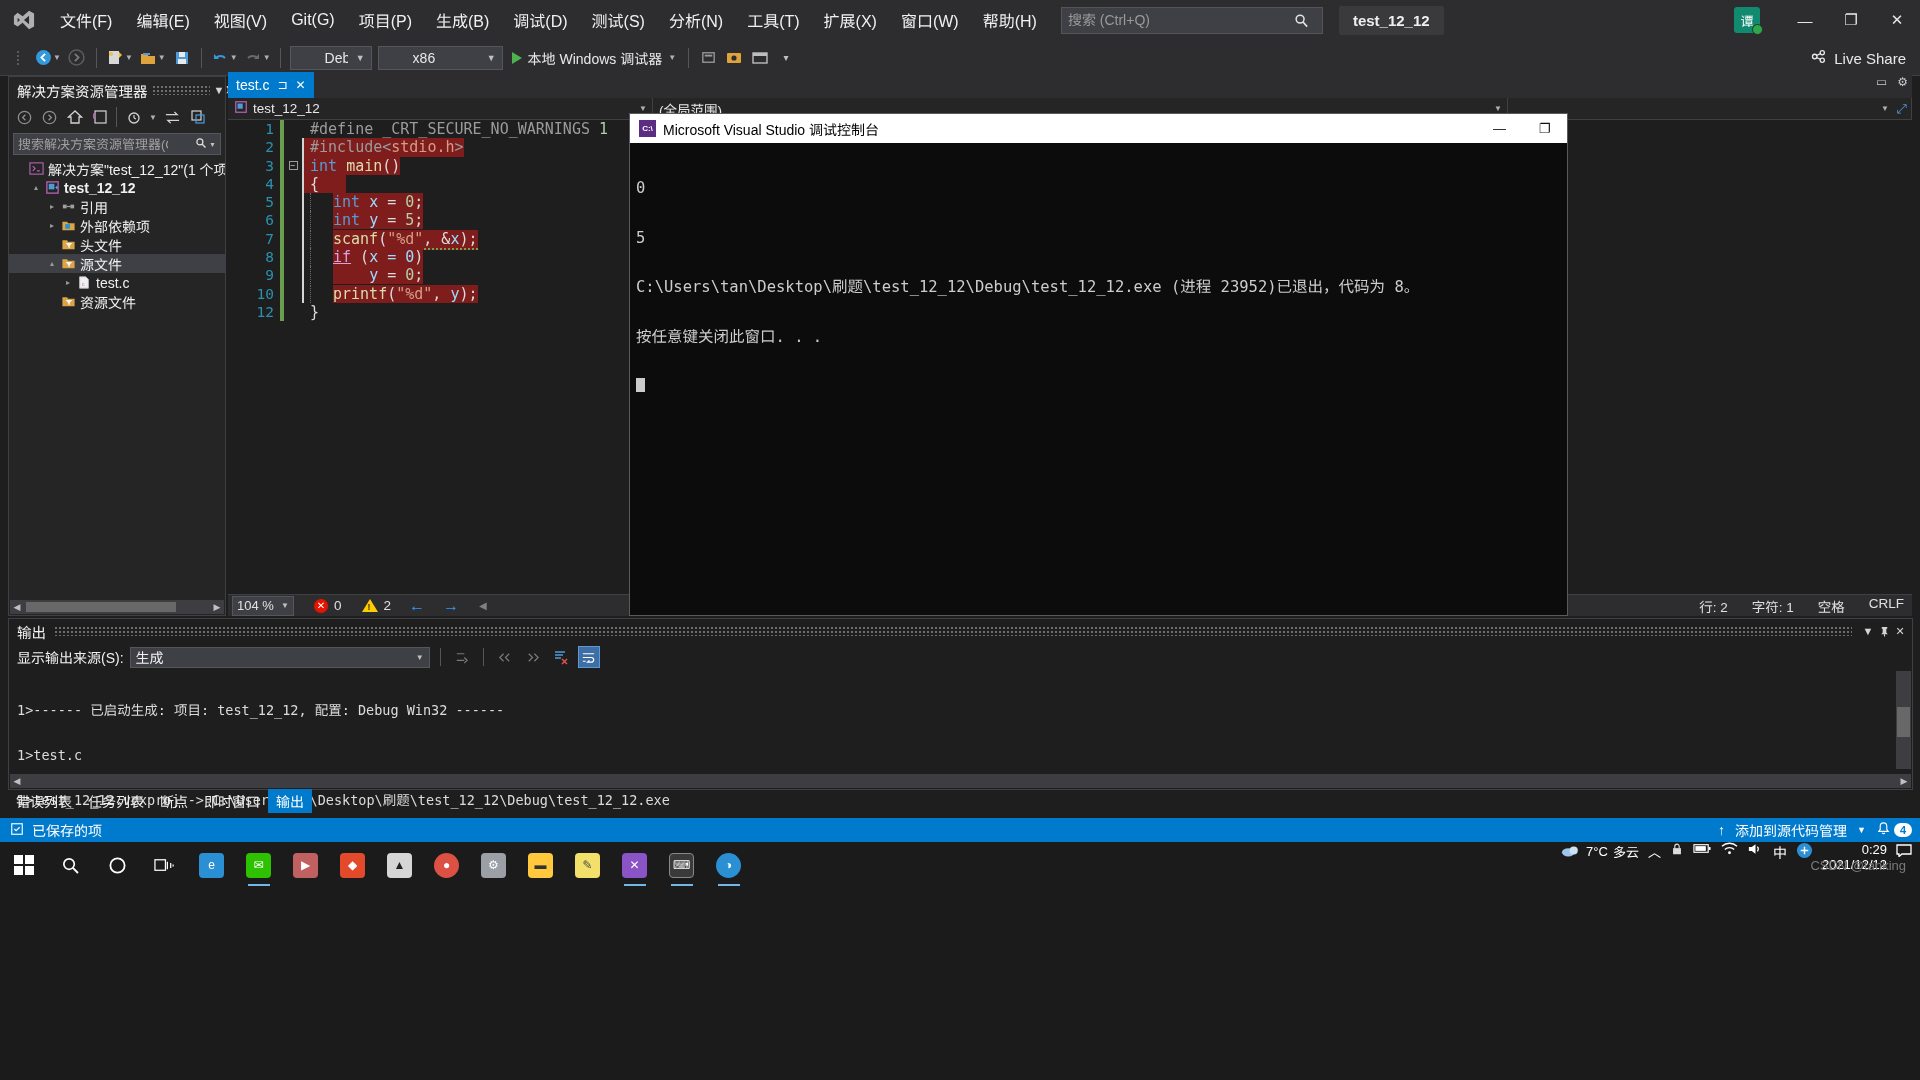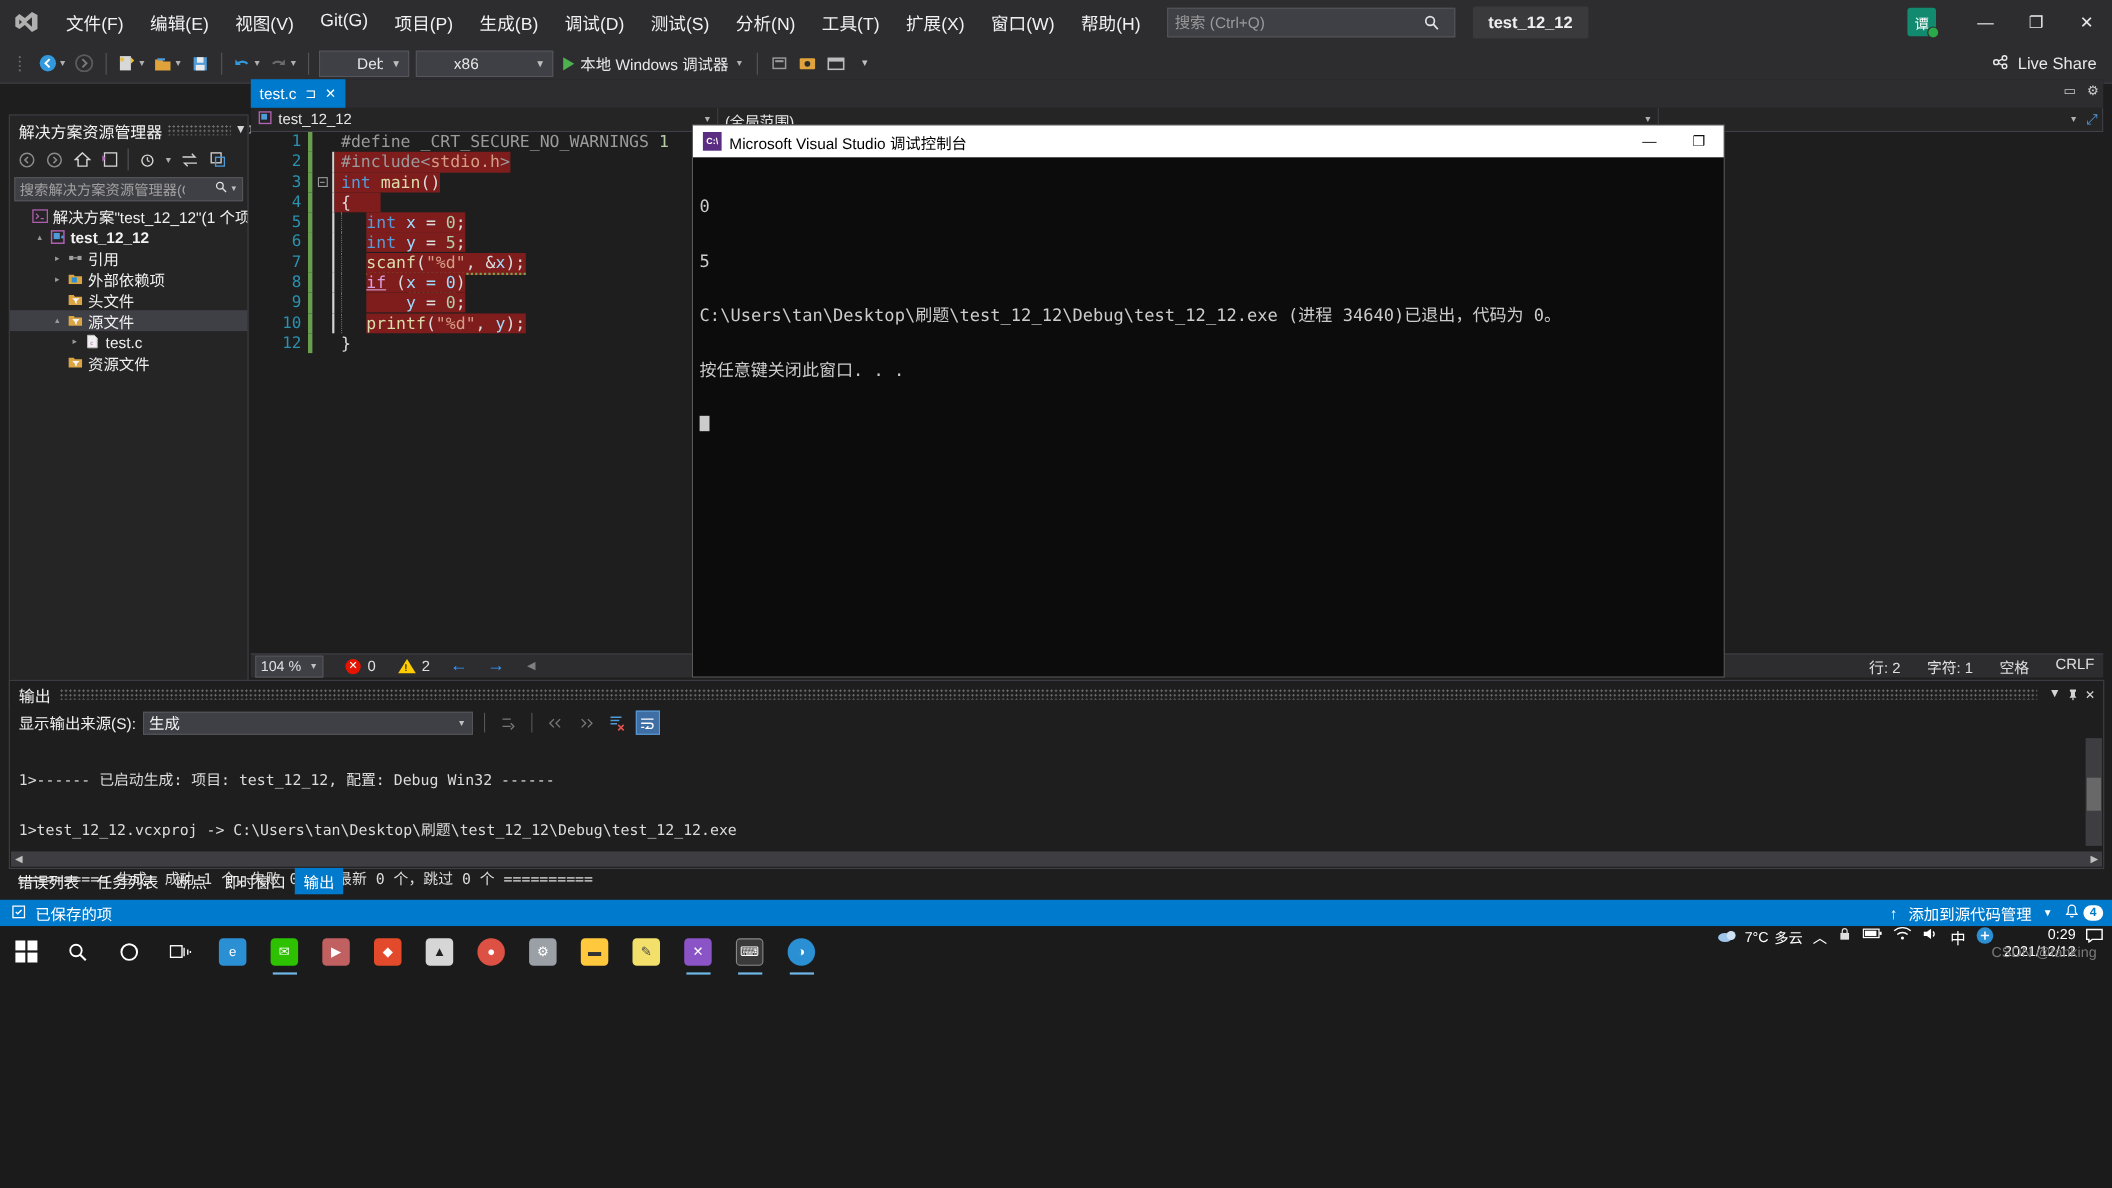--- a/index.html
+++ b/index.html
@@ -67,21 +67,21 @@
   .run-btn { display: flex; align-items: center; height: 28px; padding: 0 6px; color: #e8e8e8; font-size: 14px; white-space: nowrap; }
   .tri { width: 0; height: 0; border-left: 10px solid #4fb04f; border-top: 6px solid transparent; border-bottom: 6px solid transparent; margin-right: 6px; }
   .liveshare {
     position: absolute; right: 14px; top: 0; height: 36px; display: flex; align-items: center;
     color: #e8e8e8; font-size: 15px; gap: 7px;
   }
 
   
   .sln {
     position: absolute; left: 8px; top: 76px; width: 218px; height: 540px;
-    background: #252526; border: 1px solid #3f3f46; margin-top: 28px;
+    background: #252526; border: 1px solid #3f3f46;
   }
   .sln-head { height: 26px; display: flex; align-items: center; padding: 0 4px 0 8px; color: #f1f1f1; font-size: 14.5px; }
   .sln-head .ttl { flex: 1; white-space: nowrap; }
   .dots { flex: 0 0 58px; height: 10px; margin: 0 4px;
     background-image: radial-gradient(#6e6e70 0.8px, transparent 0.9px);
     background-size: 4px 4px; }
   .hicon { width: 16px; height: 22px; display: flex; align-items: center; justify-content: center; color: #d4d4d4; font-size: 11px; }
   .sln-tools { height: 28px; display: flex; align-items: center; gap: 2px; padding: 0 4px; }
   .sln-tools .tool { width: 23px; height: 22px; display: flex; align-items: center; justify-content: center; color: #b8b8b8; }
   .sln-search {
@@ -703,21 +703,21 @@
       <span class="console-ico">C:\</span>
       <span>Microsoft Visual Studio 调试控制台</span>
       <span class="console-wbtns">
         <span>—</span>
         <span>❐</span>
       </span>
     </div>
     <div class="console-body">
       <div>0</div>
       <div>5</div>
-      <div>C:\Users\tan\Desktop\刷题\test_12_12\Debug\test_12_12.exe (进程 34640)已退出，代码为 0。</div>
+      <div>C:\Users\tan\Desktop\刷题\test_12_12\Debug\test_12_12.exe (进程 23952)已退出，代码为 8。</div>
       <div>按任意键关闭此窗口. . .</div>
       <div><span class="caret-block"></span></div>
     </div>
   </div>
 
   <div class="outpanel">
     <div class="out-head">
       <span class="ttl">输出</span>
       <span class="out-dots"></span>
       <span class="hicon">▼</span>
@@ -759,20 +759,21 @@
           </svg>
       </span>
       <span class="obtn act">
         <svg width="15" height="15" viewBox="0 0 16 16">
             <path d="M2 4h12M2 8h9a2.5 2.5 0 0 1 0 5H7l2-2M2 12h3" stroke="#ffffff" fill="none" stroke-width="1.3"></path>
           </svg>
       </span>
     </div>
     <div class="out-body">
       <div>1&gt;------ 已启动生成: 项目: test_12_12, 配置: Debug Win32 ------</div>
+      <div>1&gt;test.c</div>
       <div>1&gt;test_12_12.vcxproj -&gt; C:\Users\tan\Desktop\刷题\test_12_12\Debug\test_12_12.exe</div>
       <div>========== 生成: 成功 1 个，失败 0 个，最新 0 个，跳过 0 个 ==========</div>
     </div>
     <div class="out-vscroll">
       <span class="thumb"></span>
     </div>
     <div class="out-hscroll">
       <span class="sa">◀</span>
       <span class="sa">▶</span>
     </div>

